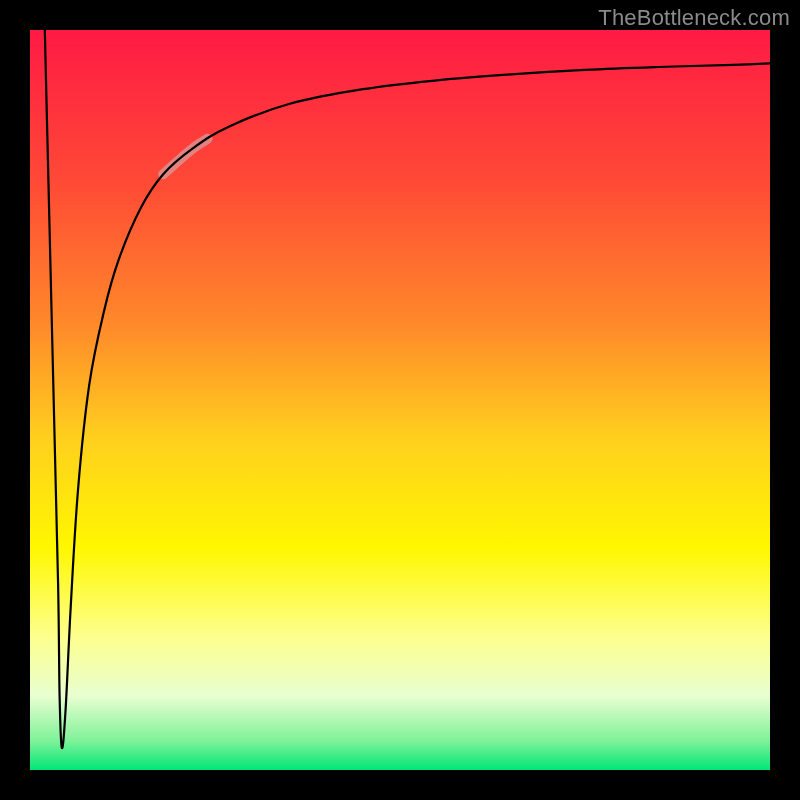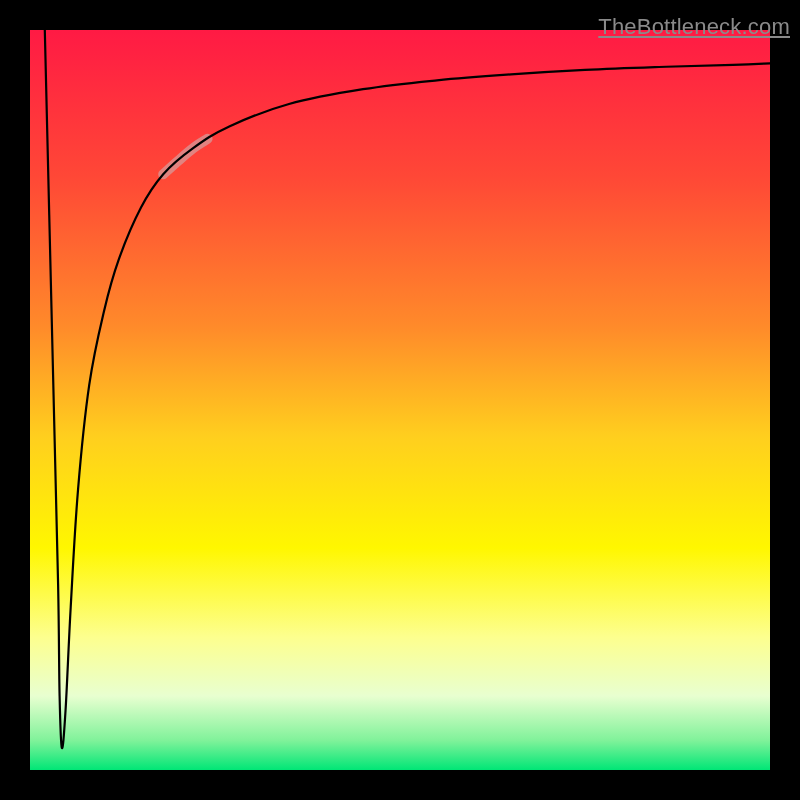--- a/index.html
+++ b/index.html
@@ -9,27 +9,26 @@
     font-family: Arial, Helvetica, sans-serif;
   }
   .chart-container {
     position: relative;
     width: 800px;
     height: 800px;
     background: #fff;
   }
   .watermark {
     position: absolute;
-    top: 14px;
+    top: 5px;
     right: 10px;
     color: #8a8a8a;
     font-size: 22px;
     font-family: Arial, sans-serif;
     letter-spacing: 0.2px;
-    text-decoration: underline;
   }
   svg {
     display: block;
   }
 </style>
 </head>
 <body>
 
 <div class="chart-container">
   <div class="watermark">TheBottleneck.com</div>

